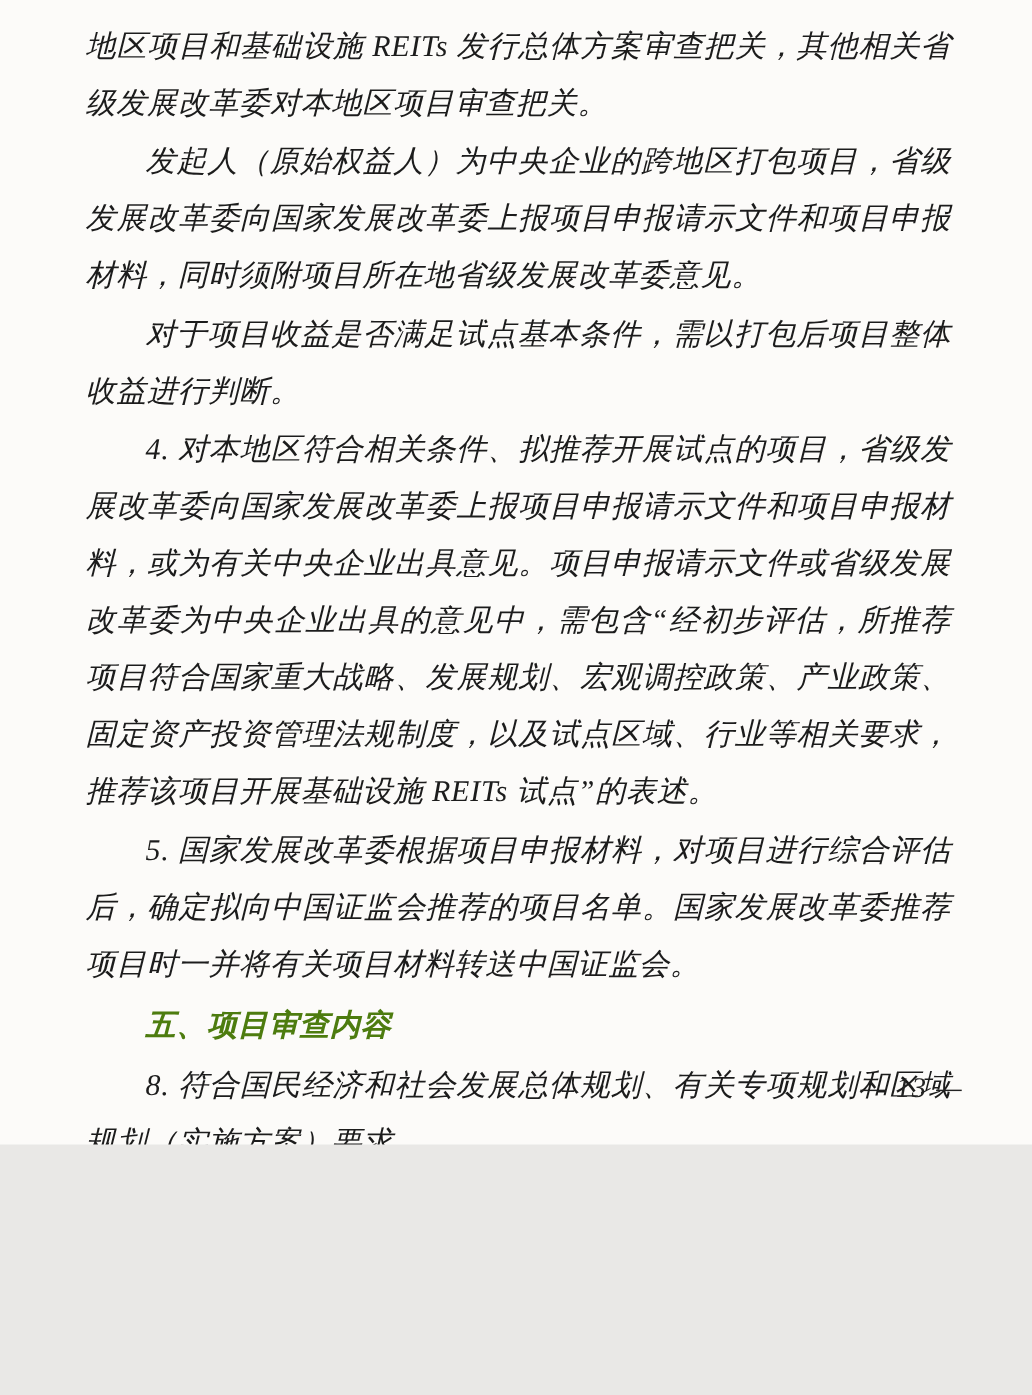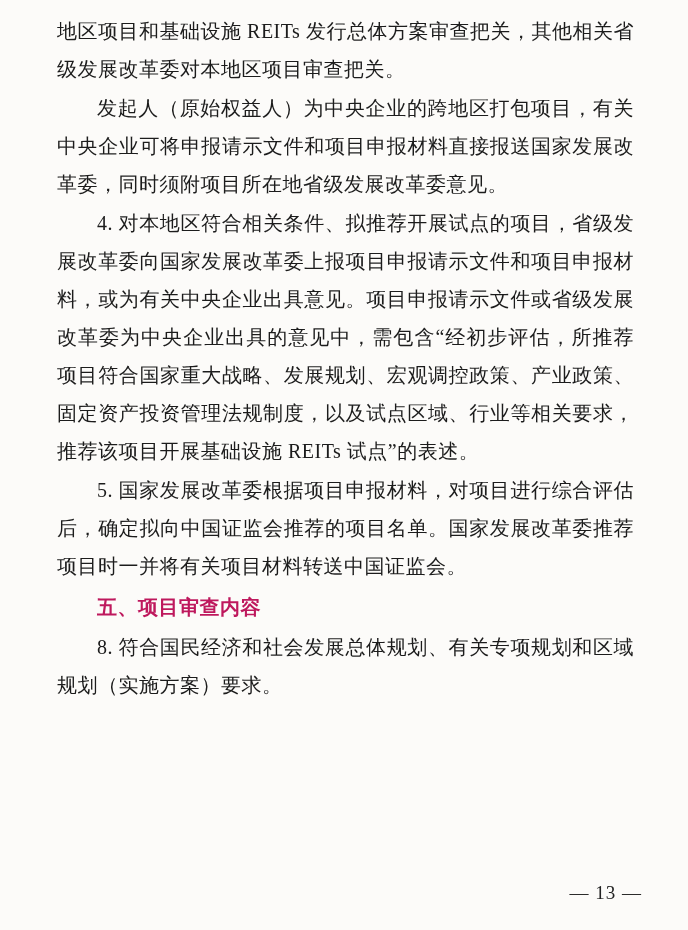--- a/index.html
+++ b/index.html
@@ -8,64 +8,66 @@
   }
   body {
     width: 688px;
     height: 930px;
     background: #e9e8e6;
     font-family: "Liberation Serif", "DejaVu Serif", serif;
   }
   .page {
     position: relative;
     width: 688px;
-    height: 930px;
+    height: 763px;
     box-sizing: border-box;
     background: #fcfbf9;
     padding: 12px 54px 0 57px;
     overflow: hidden;
     color: #1c1c1c;
+    font-style: italic;
   }
   .para {
     margin: 0 0 1px 0;
     font-size: 20px;
     line-height: 38px;
     letter-spacing: 0.5px;
     text-align: justify;
     text-indent: 2em;
   }
   .para.continuation {
     text-indent: 0;
   }
   .heading {
     margin: 3px 0 2px 0;
     font-size: 20px;
     line-height: 38px;
     text-indent: 2em;
     letter-spacing: 0.5px;
     font-family: "Liberation Sans", "DejaVu Sans", sans-serif;
     font-weight: 700;
-    color: #be185d;
+    color: #4d7c0f;
   }
   .page-number {
     position: absolute;
     right: 46px;
     bottom: 26px;
     font-size: 19px;
     letter-spacing: 1px;
     color: #222;
     margin-top: 28px;
   }
 </style>
 </head>
 <body>
 
 <div class="page">
   <div>
     <p class="para continuation">地区项目和基础设施 REITs 发行总体方案审查把关，其他相关省级发展改革委对本地区项目审查把关。</p>
-    <p class="para">发起人（原始权益人）为中央企业的跨地区打包项目，有关中央企业可将申报请示文件和项目申报材料直接报送国家发展改革委，同时须附项目所在地省级发展改革委意见。</p>
+    <p class="para">发起人（原始权益人）为中央企业的跨地区打包项目，省级发展改革委向国家发展改革委上报项目申报请示文件和项目申报材料，同时须附项目所在地省级发展改革委意见。</p>
+    <p class="para">对于项目收益是否满足试点基本条件，需以打包后项目整体收益进行判断。</p>
     <p class="para">4. 对本地区符合相关条件、拟推荐开展试点的项目，省级发展改革委向国家发展改革委上报项目申报请示文件和项目申报材料，或为有关中央企业出具意见。项目申报请示文件或省级发展改革委为中央企业出具的意见中，需包含“经初步评估，所推荐项目符合国家重大战略、发展规划、宏观调控政策、产业政策、固定资产投资管理法规制度，以及试点区域、行业等相关要求，推荐该项目开展基础设施 REITs 试点”的表述。</p>
     <p class="para">5. 国家发展改革委根据项目申报材料，对项目进行综合评估后，确定拟向中国证监会推荐的项目名单。国家发展改革委推荐项目时一并将有关项目材料转送中国证监会。</p>
     <h2 class="heading">五、项目审查内容</h2>
     <p class="para">8. 符合国民经济和社会发展总体规划、有关专项规划和区域规划（实施方案）要求。</p>
   </div>
   <div class="page-number">— 13 —</div>
 </div>
 
 </body></html>

